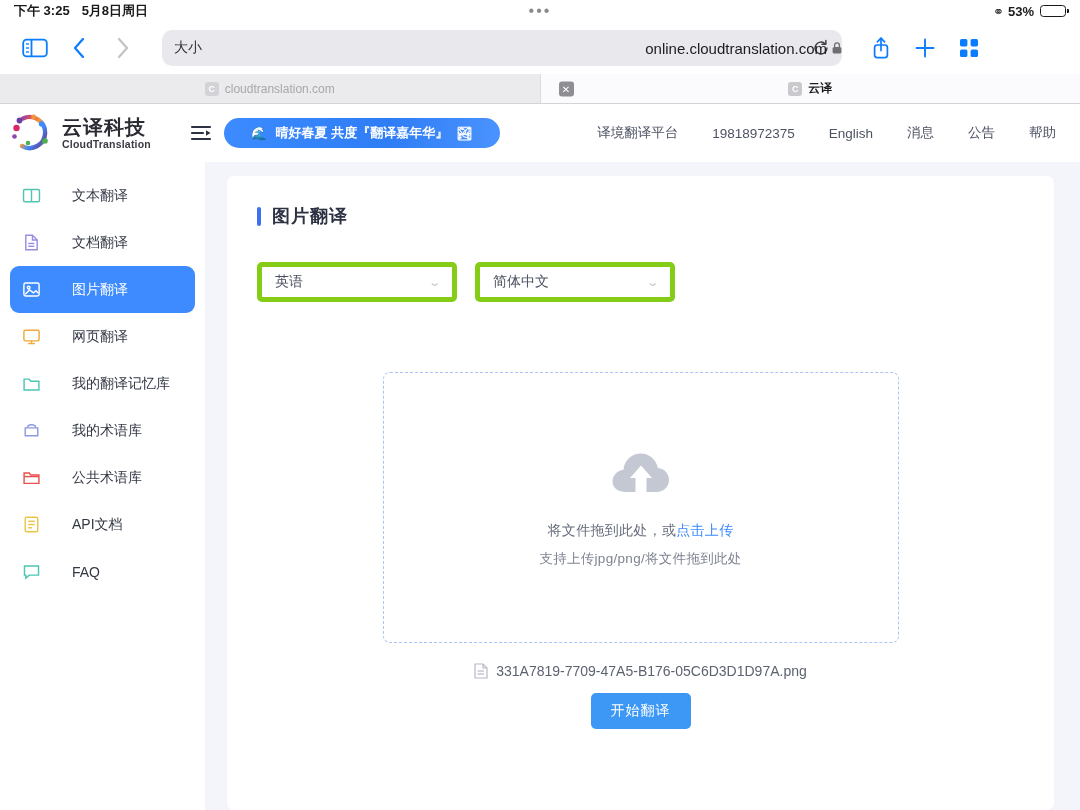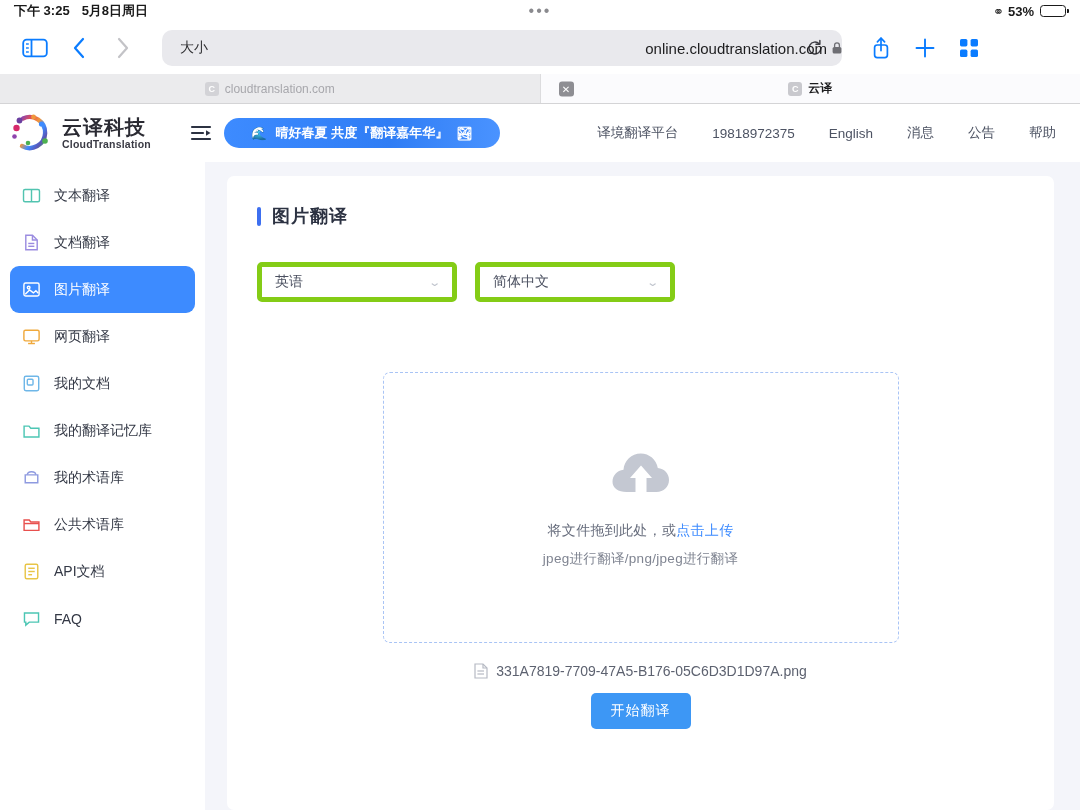--- a/index.html
+++ b/index.html
@@ -44,21 +44,21 @@
     background: #ffffff; padding: 0 16px; gap: 6px;
   }
   .bar-btn {
     width: 38px; height: 38px; display: flex; align-items: center; justify-content: center;
     color: #0a7cff; cursor: pointer; flex: 0 0 auto;
   }
   .bar-btn.disabled { color: #c3c3c7; }
   .url-field {
     flex: 1 1 auto; height: 36px; background: #e9e9ed; border-radius: 10px;
     display: flex; align-items: center; position: relative;
-    margin: 0 14px; padding: 0 18px; max-width: 680px;
+    margin: 0 14px; padding: 0 12px; max-width: 680px;
   }
   .url-size { font-size: 14px; color: #303033; white-space: nowrap; }
   .url-text {
     position: absolute; left: 0; right: 0; text-align: center;
     font-size: 15px; color: #1c1c1e; display: flex; align-items: center;
     justify-content: flex-end; gap: 5px; pointer-events: none;
   }
   .lock-icon { display: inline-block; }
   .reload-btn { margin-left: auto; color: #3c3c43; display: flex; align-items: center; }
 
@@ -111,21 +111,21 @@
   .promo-emoji { font-size: 13px; }
 
   .site-nav { margin-left: auto; display: flex; align-items: center; gap: 34px; padding-right: 6px; }
   .nav-item { font-size: 13.5px; color: #4d5363; cursor: pointer; white-space: nowrap; }
 
   .body-row { display: flex; height: 648px; background: #f4f5fa; }
 
   
   .sidebar { width: 205px; background: #ffffff; padding-top: 10px; flex: 0 0 auto; }
   .side-item {
-    height: 47px; margin: 0 10px; display: flex; align-items: center; gap: 13px;
+    height: 47px; margin: 0 10px; display: flex; align-items: center; gap: 31px;
     padding-left: 11px; border-radius: 9px; cursor: pointer;
     font-size: 14px; color: #333845; text-align: right;
   }
   .side-item.active { background: #3d8bff; color: #ffffff; }
   .side-ico { width: 20px; height: 20px; flex: 0 0 auto; display: flex; align-items: center; justify-content: center; }
 
   
   .main { flex: 1 1 auto; background: #f4f5fa; padding: 14px 26px 0 22px; }
   .card {
     background: #ffffff; border-radius: 7px; height: 100%;
@@ -362,29 +362,20 @@
         <span class="side-ico">
           <svg width="19" height="19" viewBox="0 0 20 20" fill="none" stroke="#f0a93c" stroke-width="1.5">
             <rect x="2" y="3.4" width="16" height="11.2" rx="1.6"></rect>
               <line x1="10" y1="14.6" x2="10" y2="17.4"></line>
               <line x1="6.4" y1="17.4" x2="13.6" y2="17.4"></line>
           </svg>
         </span>
         <span>网页翻译</span>
       </div>
 
-      <div class="side-item">
-        <span class="side-ico">
-          <svg width="19" height="19" viewBox="0 0 20 20" fill="none" stroke="#6fb7e8" stroke-width="1.5">
-            <rect x="2.4" y="2.4" width="15.2" height="15.2" rx="1.8"></rect>
-              <rect x="5.6" y="5.6" width="6" height="6" rx="1"></rect>
-          </svg>
-        </span>
-        <span>我的文档</span>
-      </div>
 
       <div class="side-item">
         <span class="side-ico">
           <svg width="19" height="19" viewBox="0 0 20 20" fill="none" stroke="#4cc6b4" stroke-width="1.5">
             <path d="M2.2 5.4h5.2l1.8 2.2h8.6v9.2H2.2z"></path>
           </svg>
         </span>
         <span>我的翻译记忆库</span>
       </div>
 
@@ -452,21 +443,21 @@
         <div class="dropzone">
           <span class="cloud-icon">
             <svg width="62" height="48" viewBox="0 0 62 48">
               <path d="M16.5 44h30c7.2 0 12.5-5.2 12.5-12 0-6.4-4.8-11.4-11.2-11.9C46.3 11.6 39.3 5.5 30.8 5.5c-9.3 0-16.8 7.2-17.3 16.3C7 22.6 2.5 27.6 2.5 33.7 2.5 39.9 8.3 44 16.5 44z" fill="#c4c8d2"></path>
               <path d="M31 17.5 L42 30 H36.5 V44 H25.5 V30 H20 Z" fill="#ffffff"></path>
             </svg>
           </span>
           <div class="dz-line1">
             <span>将文件拖到此处，或</span><span class="dz-link">点击上传</span>
           </div>
-          <div class="dz-line2">jpeg进行翻译/png/jpeg进行翻译</div>
+          <div class="dz-line2">支持上传jpg/png/将文件拖到此处</div>
         </div>
 
         <div class="file-row">
           <span class="file-ico">
             <svg width="14" height="16" viewBox="0 0 14 16" fill="none" stroke="#b6bac4" stroke-width="1.2">
               <path d="M1 1h8l4 4v10H1z"></path>
                 <polyline points="9,1 9,5 13,5"></polyline>
                 <line x1="3.4" y1="8" x2="10" y2="8"></line>
                 <line x1="3.4" y1="11" x2="10" y2="11"></line>
             </svg>

